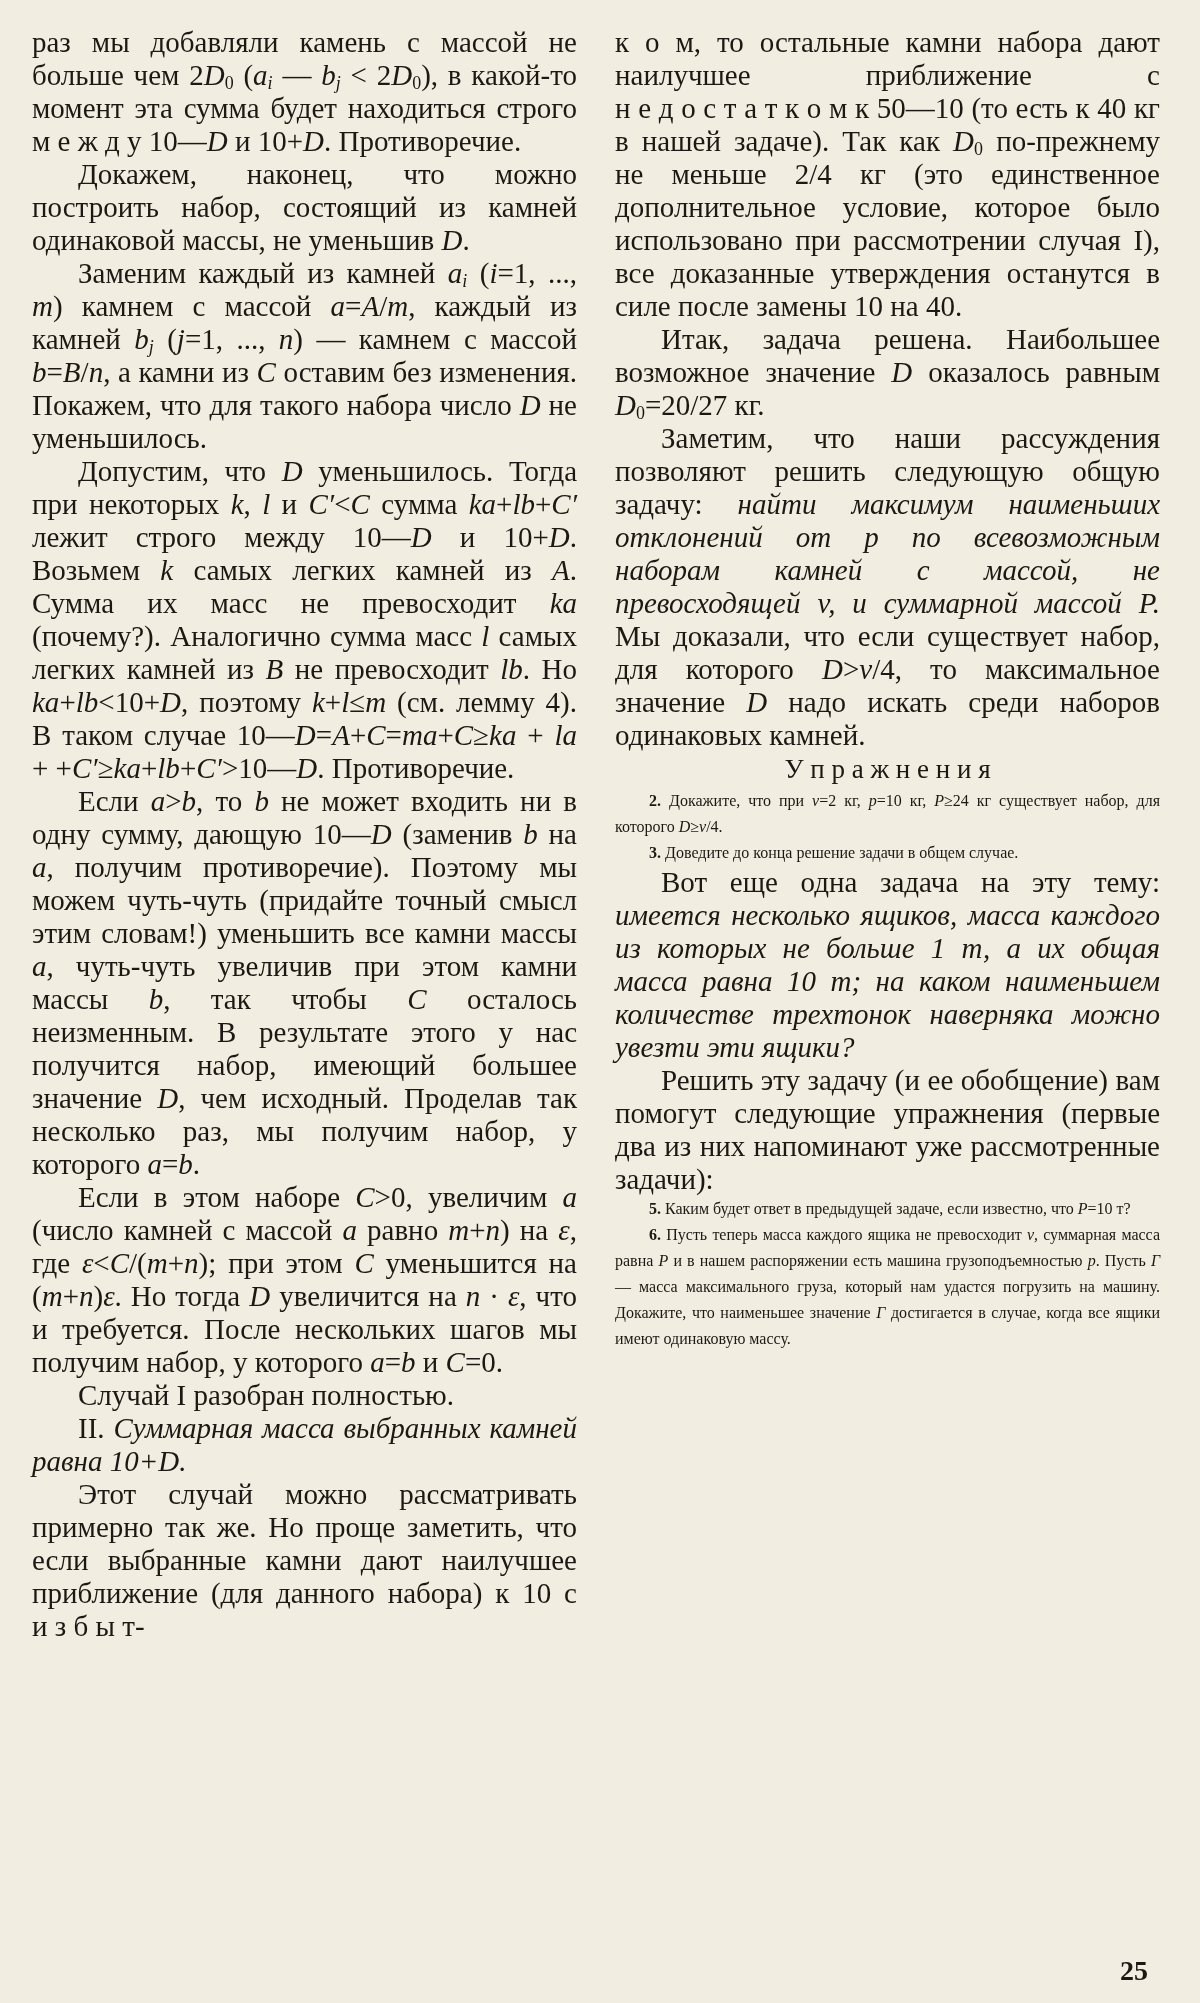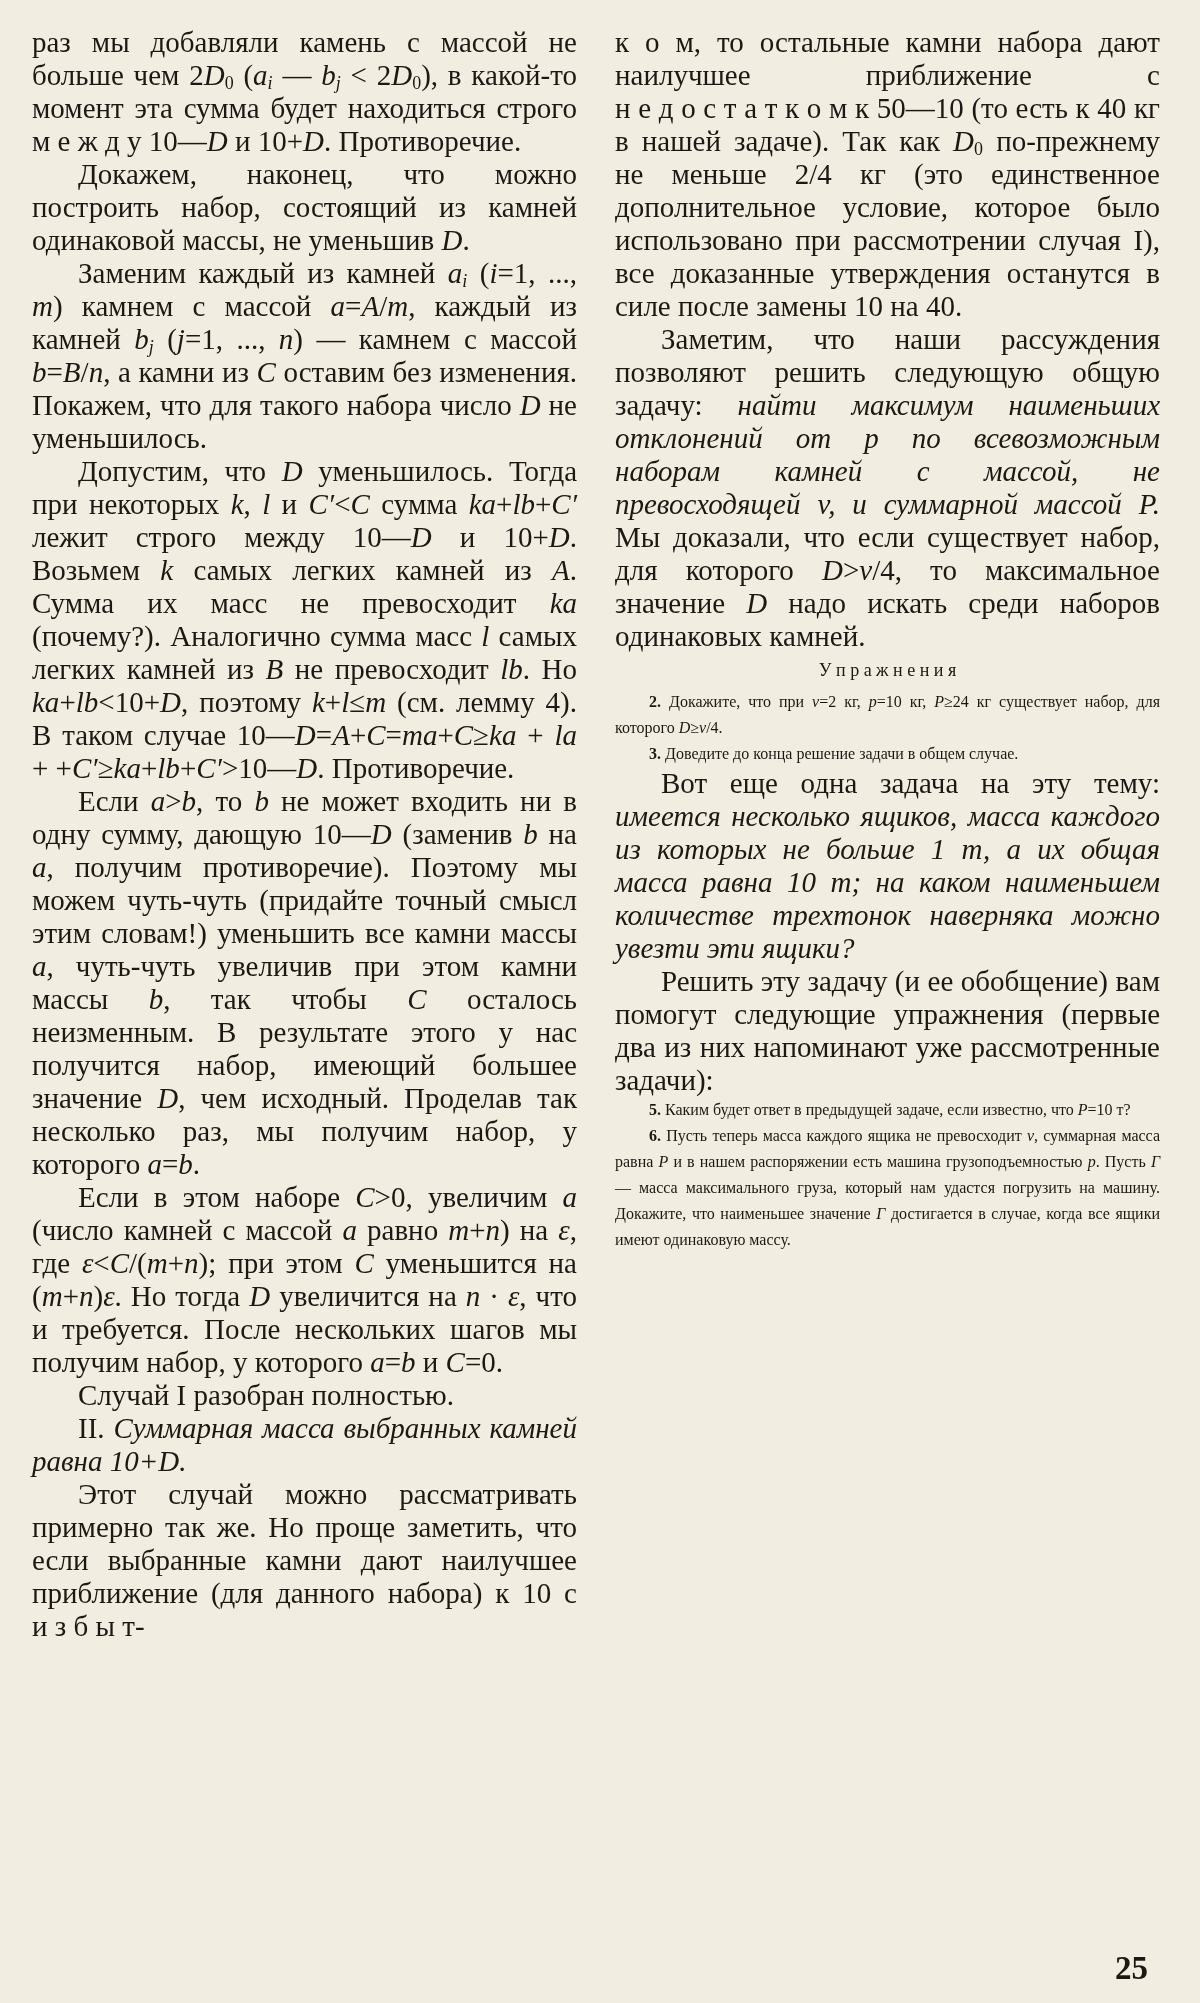--- a/index.html
+++ b/index.html
@@ -21,36 +21,36 @@
     font-size: 29px;
     line-height: 33px;
     text-align: justify;
     hyphens: auto;
   }
   .col p { margin: 0; text-indent: 46px; }
   .col p.noindent { text-indent: 0; }
   .col p.head {
     text-align: center;
     text-indent: 0;
-    font-size: 18px;
+    font-size: 27px;
     padding: 1px 0 2px 0;
   }
   .col p.ex {
     font-size: 16px;
     line-height: 26px;
     text-indent: 34px;
   }
   .it, i { font-style: italic; }
   b { font-weight: bold; }
   sub { font-size: 0.62em; vertical-align: -0.22em; line-height: 0; }
   .pagenum {
     position: absolute;
     right: 52px;
     bottom: 16px;
-    font-size: 33px;
+    font-size: 28px;
     font-weight: bold;
     color: #1c1813;
   }
 </style>
 </head>
 <body>
 
 <div class="page" style="background: rgb(241, 238, 225);">
   <div class="cols">
     <div class="col">
@@ -59,20 +59,21 @@
         <p>Заменим каждый из камней <i>a</i><sub><i>i</i></sub> (<i>i</i>=1, ..., <i>m</i>) камнем с массой <i>a</i>=<i>A</i>/<i>m</i>, каждый из камней <i>b</i><sub><i>j</i></sub> (<i>j</i>=1, ..., <i>n</i>) — камнем с массой <i>b</i>=<i>B</i>/<i>n</i>, а камни из <i>C</i> оставим без изменения. Покажем, что для такого набора число <i>D</i> не уменьшилось.</p>
         <p>Допустим, что <i>D</i> уменьшилось. Тогда при некоторых <i>k</i>, <i>l</i> и <i>C′</i>&lt;<i>C</i> сумма <i>ka</i>+<i>lb</i>+<i>C′</i> лежит строго между 10—<i>D</i> и 10+<i>D</i>. Возьмем <i>k</i> самых легких камней из <i>A</i>. Сумма их масс не превосходит <i>ka</i> (почему?). Аналогично сумма масс <i>l</i> самых легких камней из <i>B</i> не превосходит <i>lb</i>. Но <i>ka</i>+<i>lb</i>&lt;10+<i>D</i>, поэтому <i>k</i>+<i>l</i>≤<i>m</i> (см. лемму 4). В таком случае 10—<i>D</i>=<i>A</i>+<i>C</i>=<i>ma</i>+<i>C</i>≥<i>ka</i> + <i>la</i> + +<i>C′</i>≥<i>ka</i>+<i>lb</i>+<i>C′</i>&gt;10—<i>D</i>. Противоречие.</p>
         <p>Если <i>a</i>&gt;<i>b</i>, то <i>b</i> не может входить ни в одну сумму, дающую 10—<i>D</i> (заменив <i>b</i> на <i>a</i>, получим противоречие). Поэтому мы можем чуть-чуть (придайте точный смысл этим словам!) уменьшить все камни массы <i>a</i>, чуть-чуть увеличив при этом камни массы <i>b</i>, так чтобы <i>C</i> осталось неизменным. В результате этого у нас получится набор, имеющий большее значение <i>D</i>, чем исходный. Проделав так несколько раз, мы получим набор, у которого <i>a</i>=<i>b</i>.</p>
         <p>Если в этом наборе <i>C</i>&gt;0, увеличим <i>a</i> (число камней с массой <i>a</i> равно <i>m</i>+<i>n</i>) на <i>ε</i>, где <i>ε</i>&lt;<i>C</i>/(<i>m</i>+<i>n</i>); при этом <i>C</i> уменьшится на (<i>m</i>+<i>n</i>)<i>ε</i>. Но тогда <i>D</i> увеличится на <i>n</i> · <i>ε</i>, что и требуется. После нескольких шагов мы получим набор, у которого <i>a</i>=<i>b</i> и <i>C</i>=0.</p>
         <p>Случай I разобран полностью.</p>
         <p>II. <span class="it">Суммарная масса выбранных камней равна 10+<i>D</i>.</span></p>
         <p>Этот случай можно рассматривать примерно так же. Но проще заметить, что если выбранные камни дают наилучшее приближение (для данного набора) к 10 с и&nbsp;з&nbsp;б&nbsp;ы&nbsp;т-</p>
       </div>
     <div class="col">
         <p class="noindent">к&nbsp;о&nbsp;м, то остальные камни набора дают наилучшее приближение с н&nbsp;е&nbsp;д&nbsp;о&nbsp;с&nbsp;т&nbsp;а&nbsp;т&nbsp;к&nbsp;о&nbsp;м к 50—10 (то есть к 40 кг в нашей задаче). Так как <i>D</i><sub>0</sub> по-прежнему не меньше 2/4 кг (это единственное дополнительное условие, которое было использовано при рассмотрении случая I), все доказанные утверждения останутся в силе после замены 10 на 40.</p>
+        <p>Итак, задача решена. Наибольшее возможное значение <i>D</i> оказалось равным <i>D</i><sub>0</sub>=20/27 кг.</p>
         <p>Заметим, что наши рассуждения позволяют решить следующую общую задачу: <span class="it">найти максимум наименьших отклонений от <i>p</i> по всевозможным наборам камней с массой, не превосходящей <i>v</i>, и суммарной массой <i>P</i>.</span> Мы доказали, что если существует набор, для которого <i>D</i>&gt;<i>v</i>/4, то максимальное значение <i>D</i> надо искать среди наборов одинаковых камней.</p>
         <p class="head">У&nbsp;п&nbsp;р&nbsp;а&nbsp;ж&nbsp;н&nbsp;е&nbsp;н&nbsp;и&nbsp;я</p>
         <p class="ex"><b>2. </b>Докажите, что при <i>v</i>=2 кг, <i>p</i>=10 кг, <i>P</i>≥24 кг существует набор, для которого <i>D</i>≥<i>v</i>/4.</p>
         <p class="ex"><b>3. </b>Доведите до конца решение задачи в общем случае.</p>
         <p>Вот еще одна задача на эту тему: <span class="it">имеется несколько ящиков, масса каждого из которых не больше 1 т, а их общая масса равна 10 т; на каком наименьшем количестве трехтонок наверняка можно увезти эти ящики?</span></p>
         <p>Решить эту задачу (и ее обобщение) вам помогут следующие упражнения (первые два из них напоминают уже рассмотренные задачи):</p>
         <p class="ex"><b>5. </b>Каким будет ответ в предыдущей задаче, если известно, что <i>P</i>=10 т?</p>
         <p class="ex"><b>6. </b>Пусть теперь масса каждого ящика не превосходит <i>v</i>, суммарная масса равна <i>P</i> и в нашем распоряжении есть машина грузоподъемностью <i>p</i>. Пусть <i>Γ</i> — масса максимального груза, который нам удастся погрузить на машину. Докажите, что наименьшее значение <i>Γ</i> достигается в случае, когда все ящики имеют одинаковую массу.</p>
       </div>
   </div>

